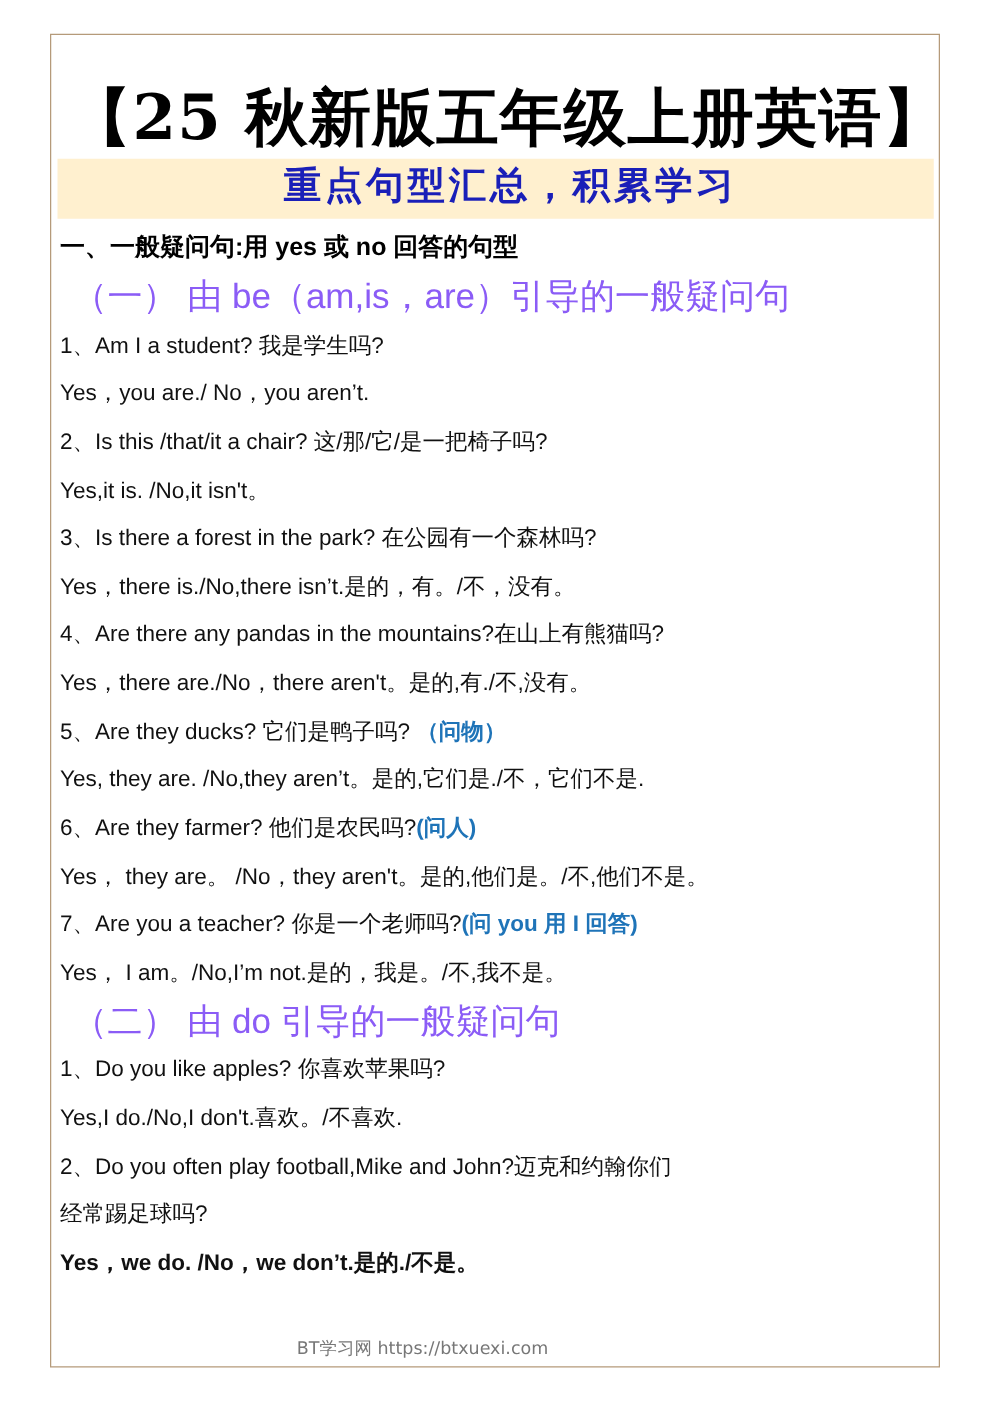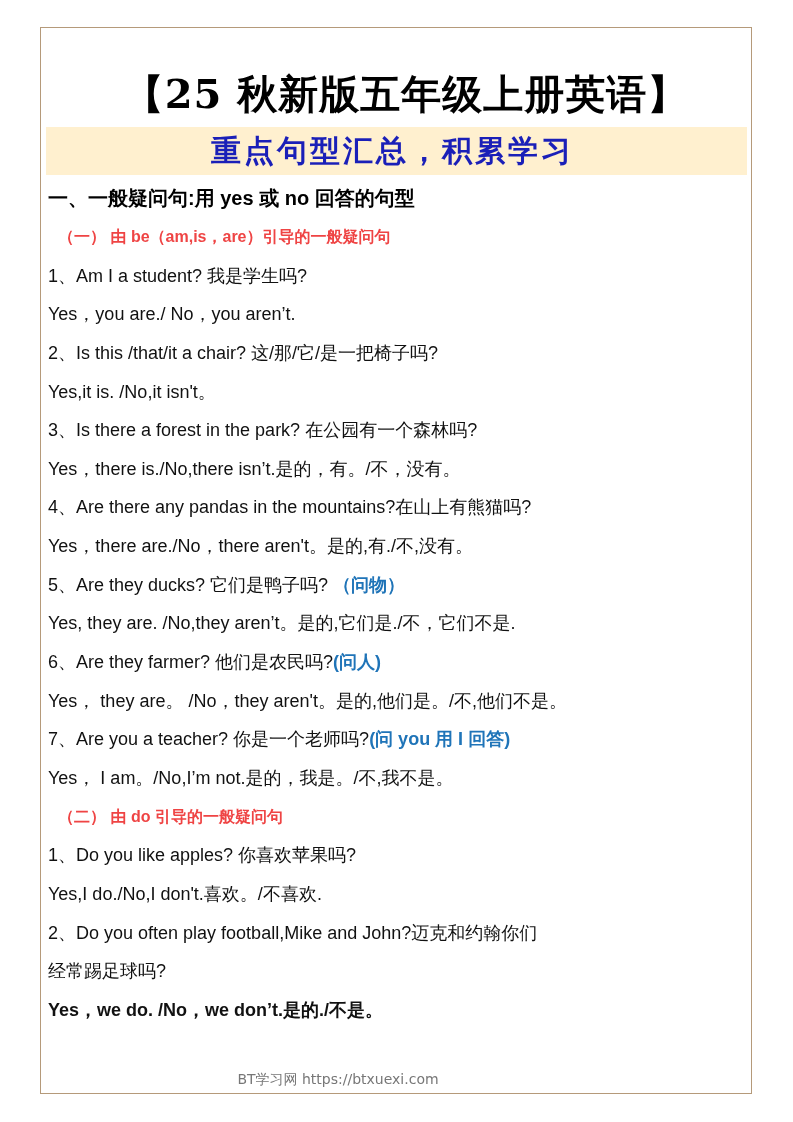--- a/index.html
+++ b/index.html
@@ -25,41 +25,41 @@
       box-sizing: border-box;
     }
     .title {
       position: absolute;
       left: 42px;
       top: 66px;
       width: 728px;
       text-align: center;
       font-family: "DejaVu Serif", "Liberation Serif", serif;
       font-weight: bold;
-      font-size: 40px;
+      font-size: 50px;
       line-height: 56px;
       color: #000000;
       letter-spacing: 1px;
       white-space: nowrap;
     }
     .subtitle-band {
       position: absolute;
       left: 46px;
       top: 127px;
       width: 701px;
       height: 48px;
       background: #fff0cf;
     }
     .subtitle {
       position: absolute;
-      left: 42px;
+      left: 58px;
       top: 131px;
       width: 701px;
       text-align: center;
-      font-family: Liberation Sans, sans-serif;
+      font-family: Liberation Mono, monospace;
       font-weight: bold;
       font-size: 30px;
       line-height: 40px;
       color: #1a1fb8;
       letter-spacing: 3px;
     }
     .line {
       position: absolute;
       left: 48px;
       white-space: nowrap;
@@ -67,23 +67,23 @@
       line-height: 30px;
       font-family: "Liberation Sans", "DejaVu Sans", sans-serif;
       color: #111111;
     }
     .h1 {
       font-weight: bold;
       font-size: 20px;
       color: #000000;
     }
     .h2 {
-      font-weight: bold;
-      font-size: 16px;
-      color: #ef4444;
+      font-weight: normal;
+      font-size: 28px;
+      color: #8b5cf6;
       left: 58px;
     }
     .note {
       font-weight: bold;
       color: #1f74b8;
     }
     .footer {
       position: absolute;
       left: 40px;
       top: 1069px;

